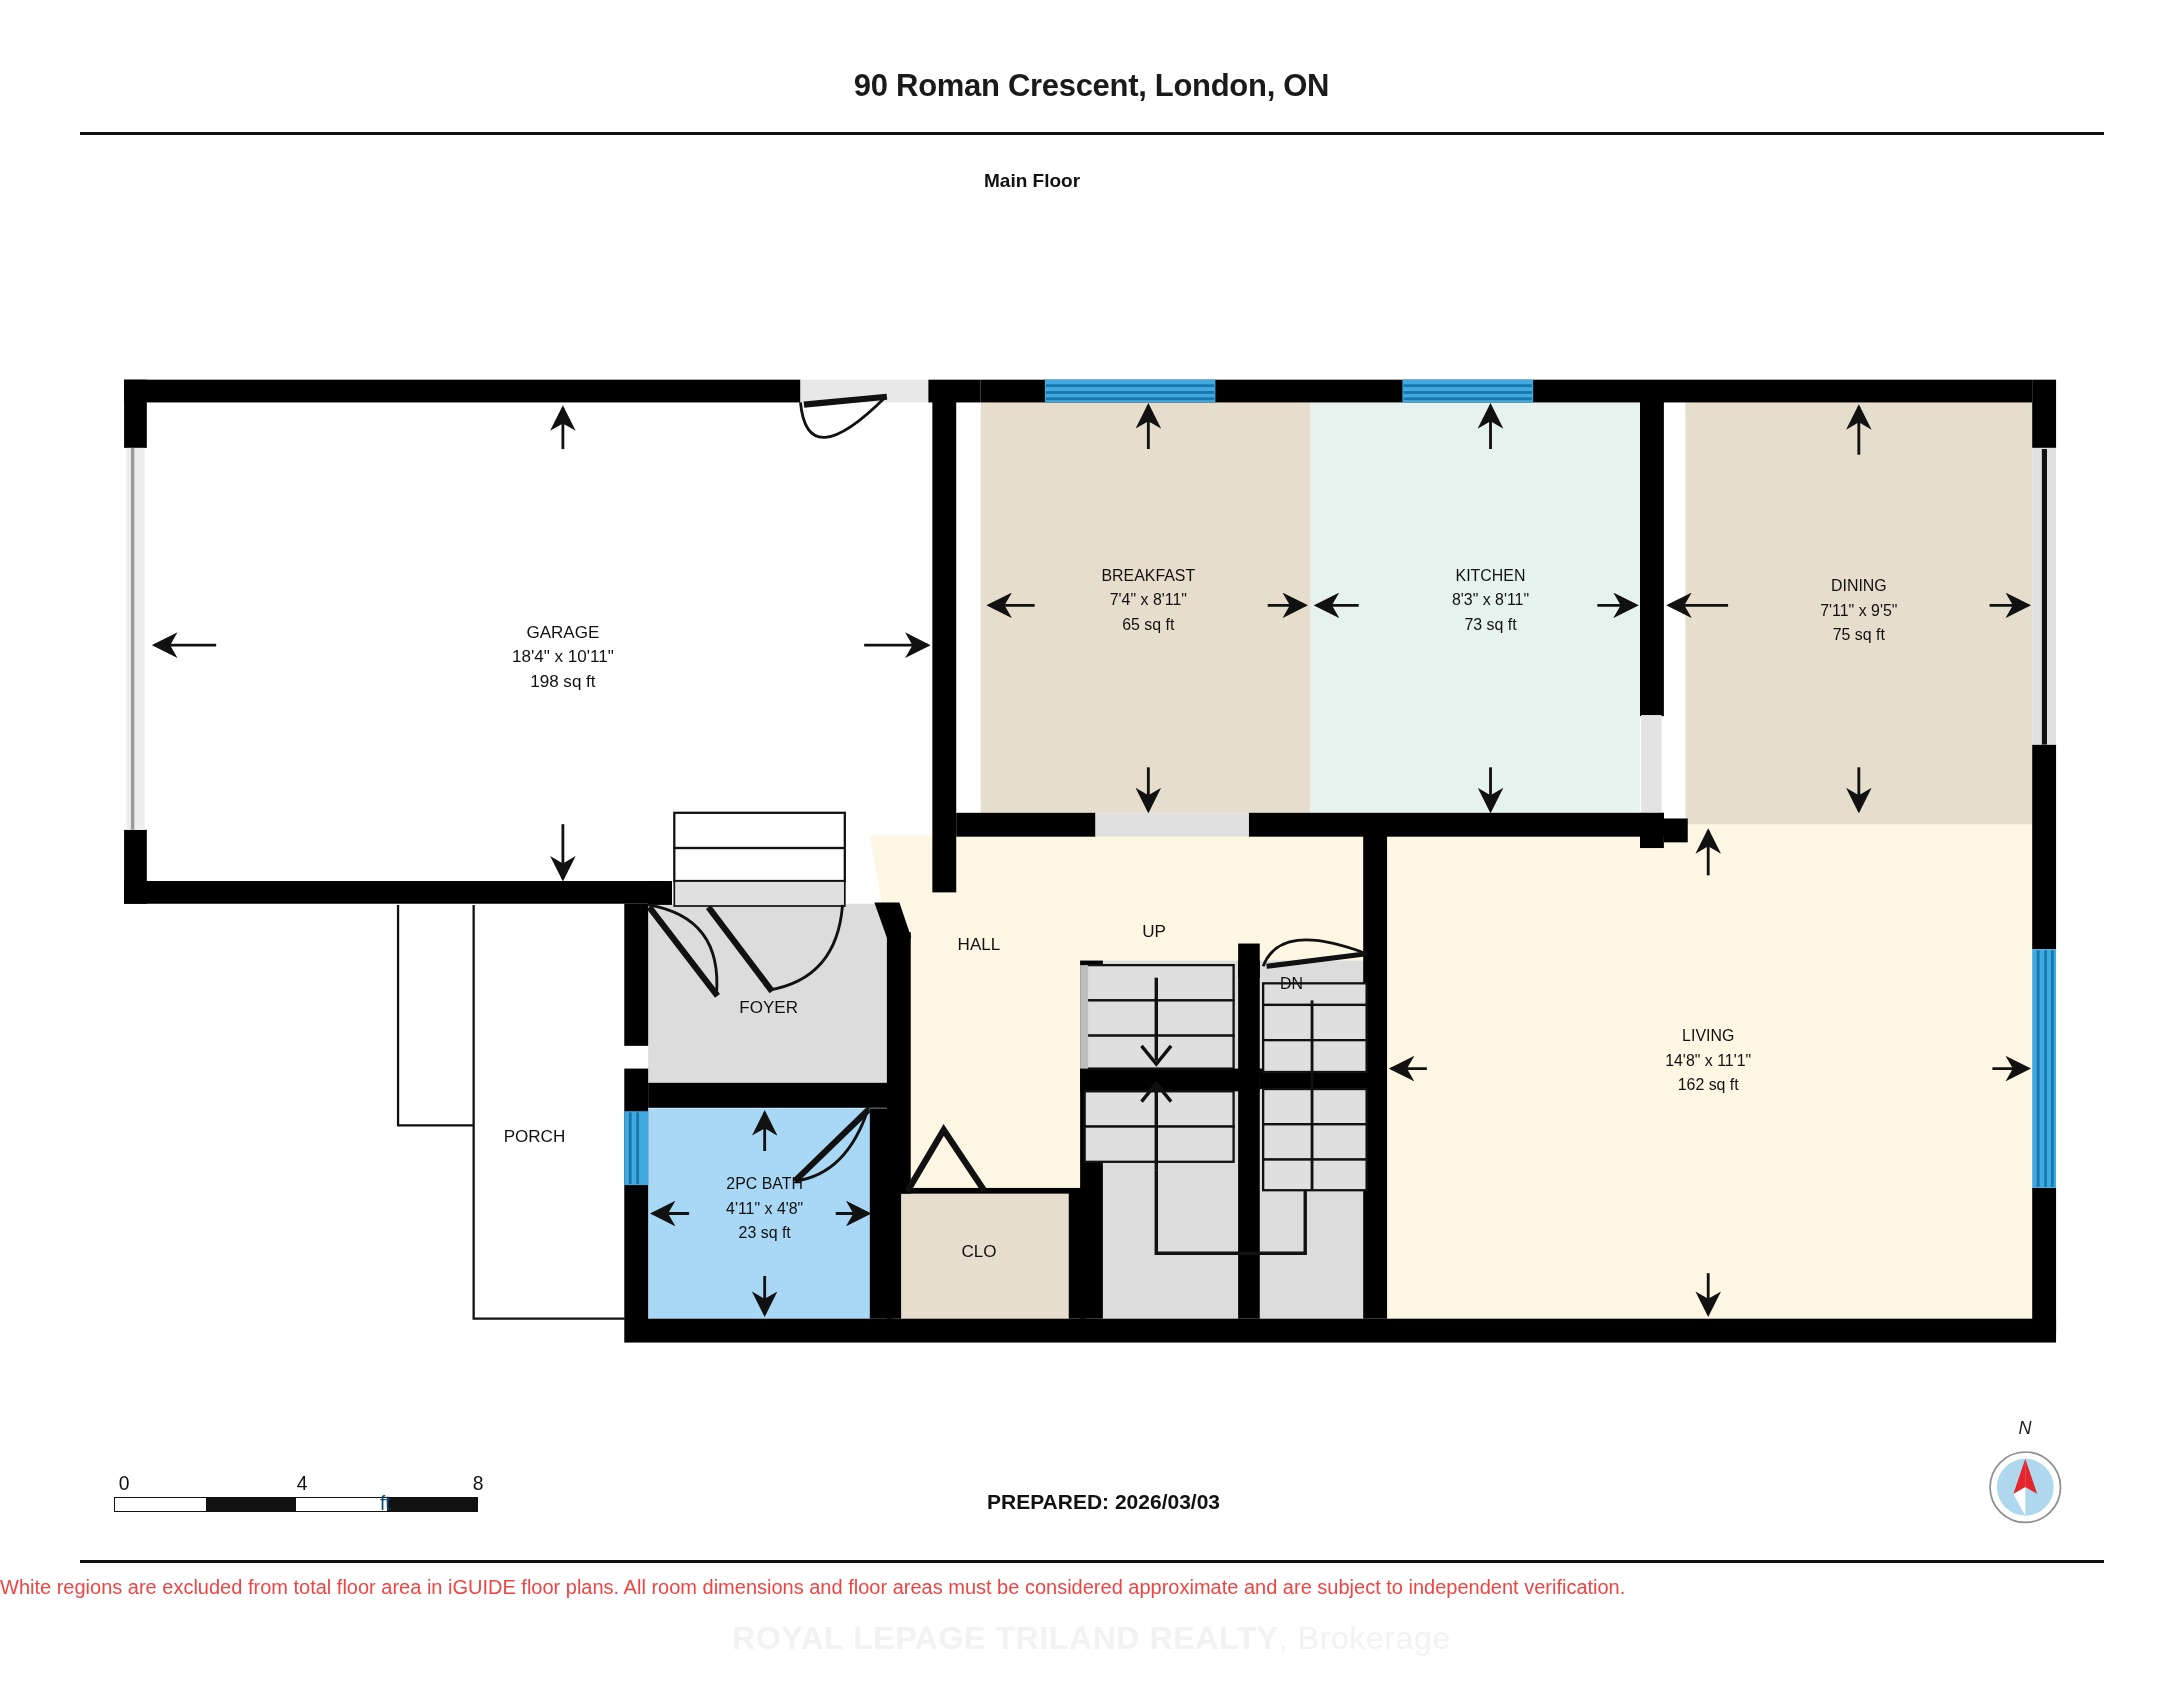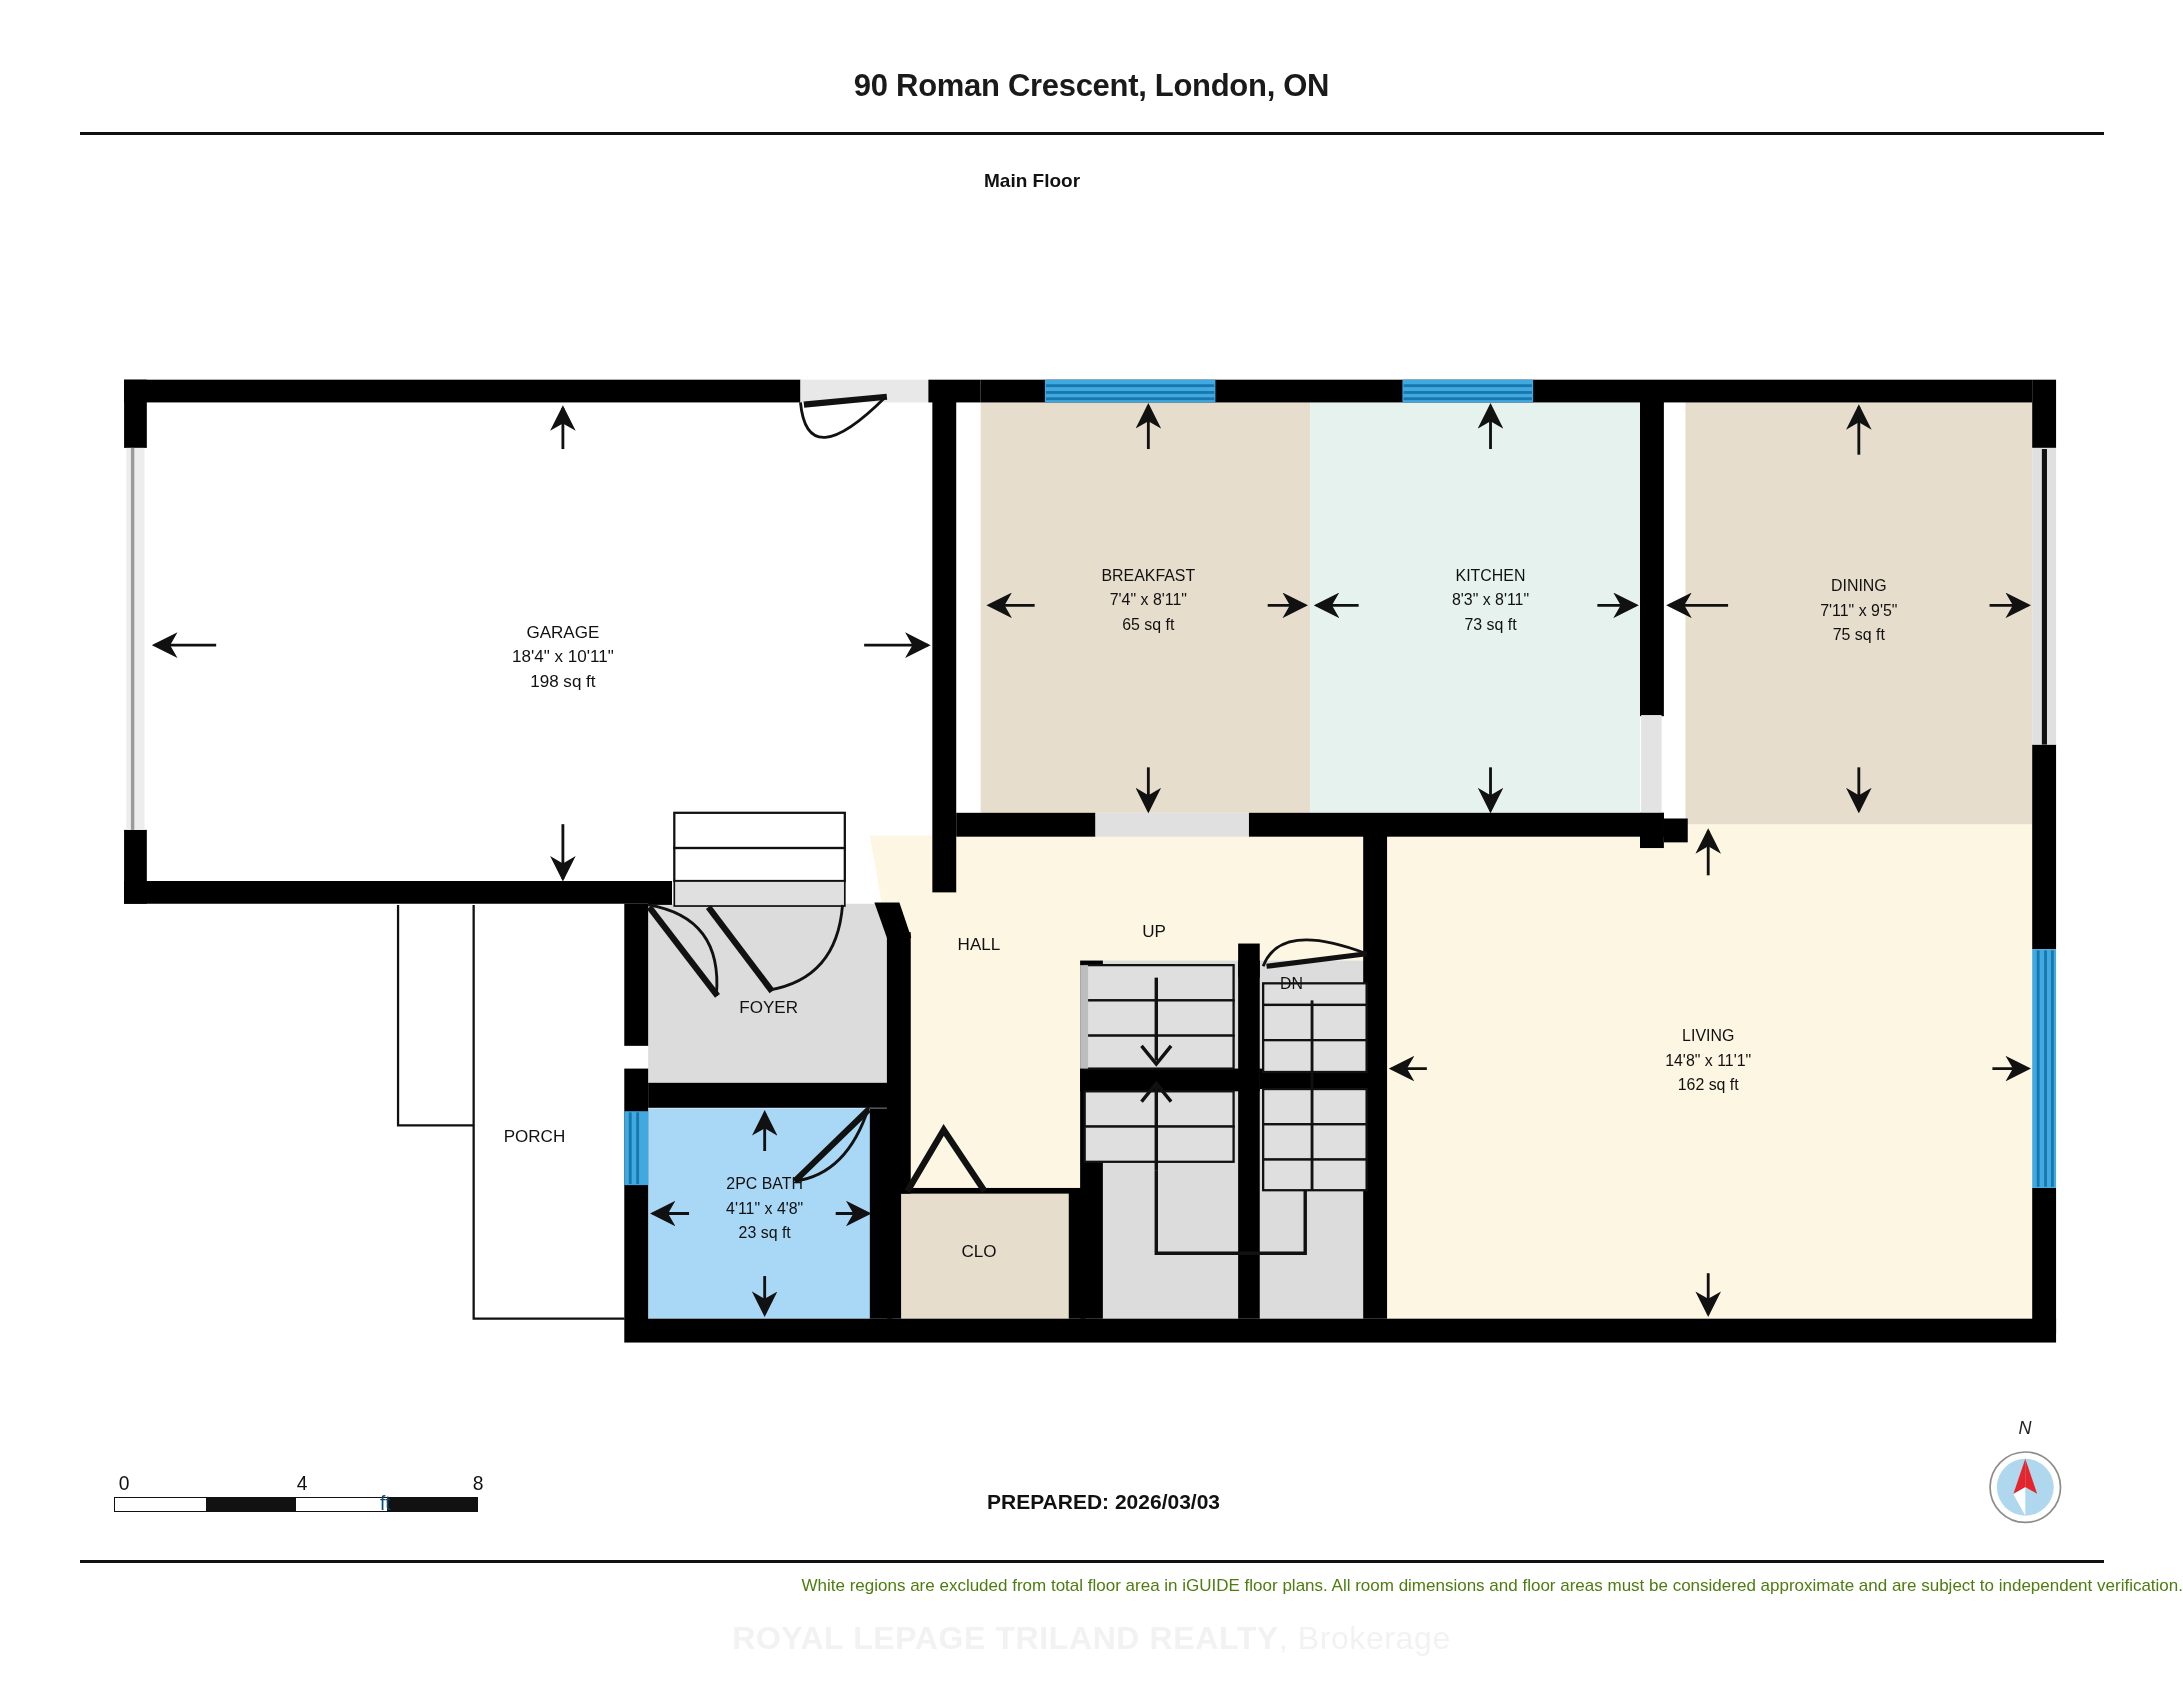--- a/index.html
+++ b/index.html
@@ -61,21 +61,21 @@
   #compass .n-label {
     position: absolute; left: 52px; top: -2.3px; transform: translateX(-50%);
     font-size: 18px; font-style: italic; color:#222;
   }
 
   #footer-rule {
     position: absolute; left: 80px; top: 1560px; width: 2024px; height: 3.4px; background:#111;
   }
   #disclaimer {
     position: absolute; left: 0; top: 1576px; width: 100%;
-    text-align: right; font-size: 17px; color: #4d7c0f;
+    text-align: left; font-size: 20px; color: #ef4444;
   }
   #watermark {
     position: absolute; left: 0; top: 1620px; width: 100%;
     text-align: center;
     font-size: 32px; font-weight: bold; color: #f2f2f2;
     letter-spacing: 0.6px;
   }
   #watermark .brk { font-weight: normal; }
 </style>
 </head>

